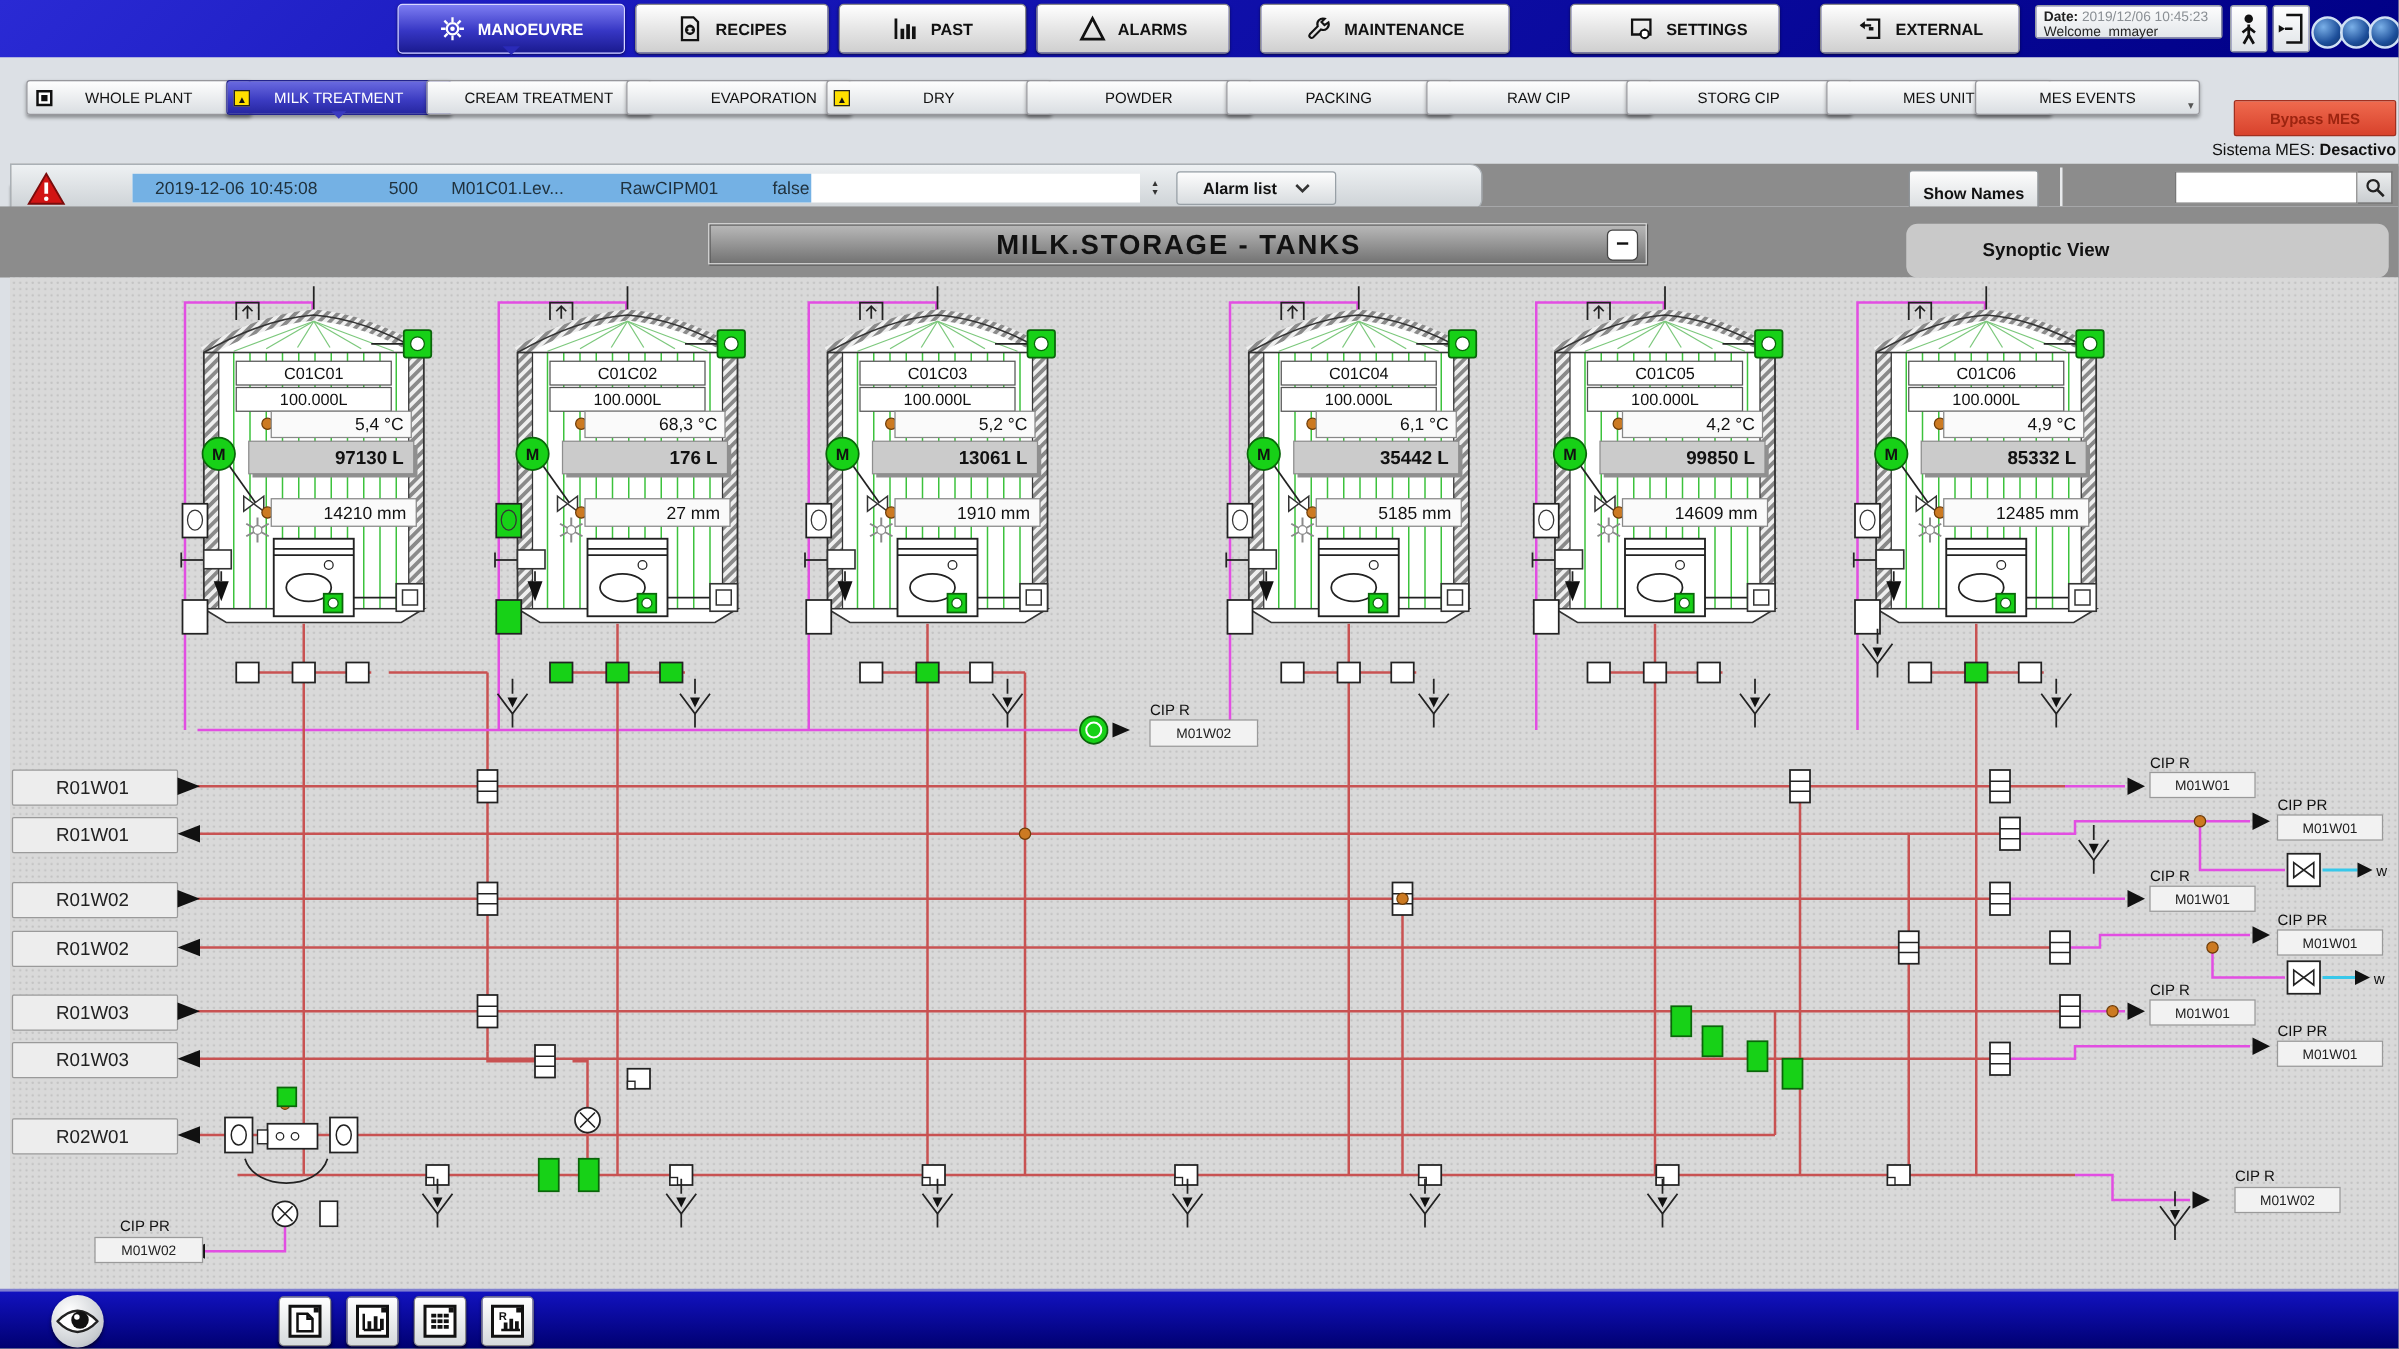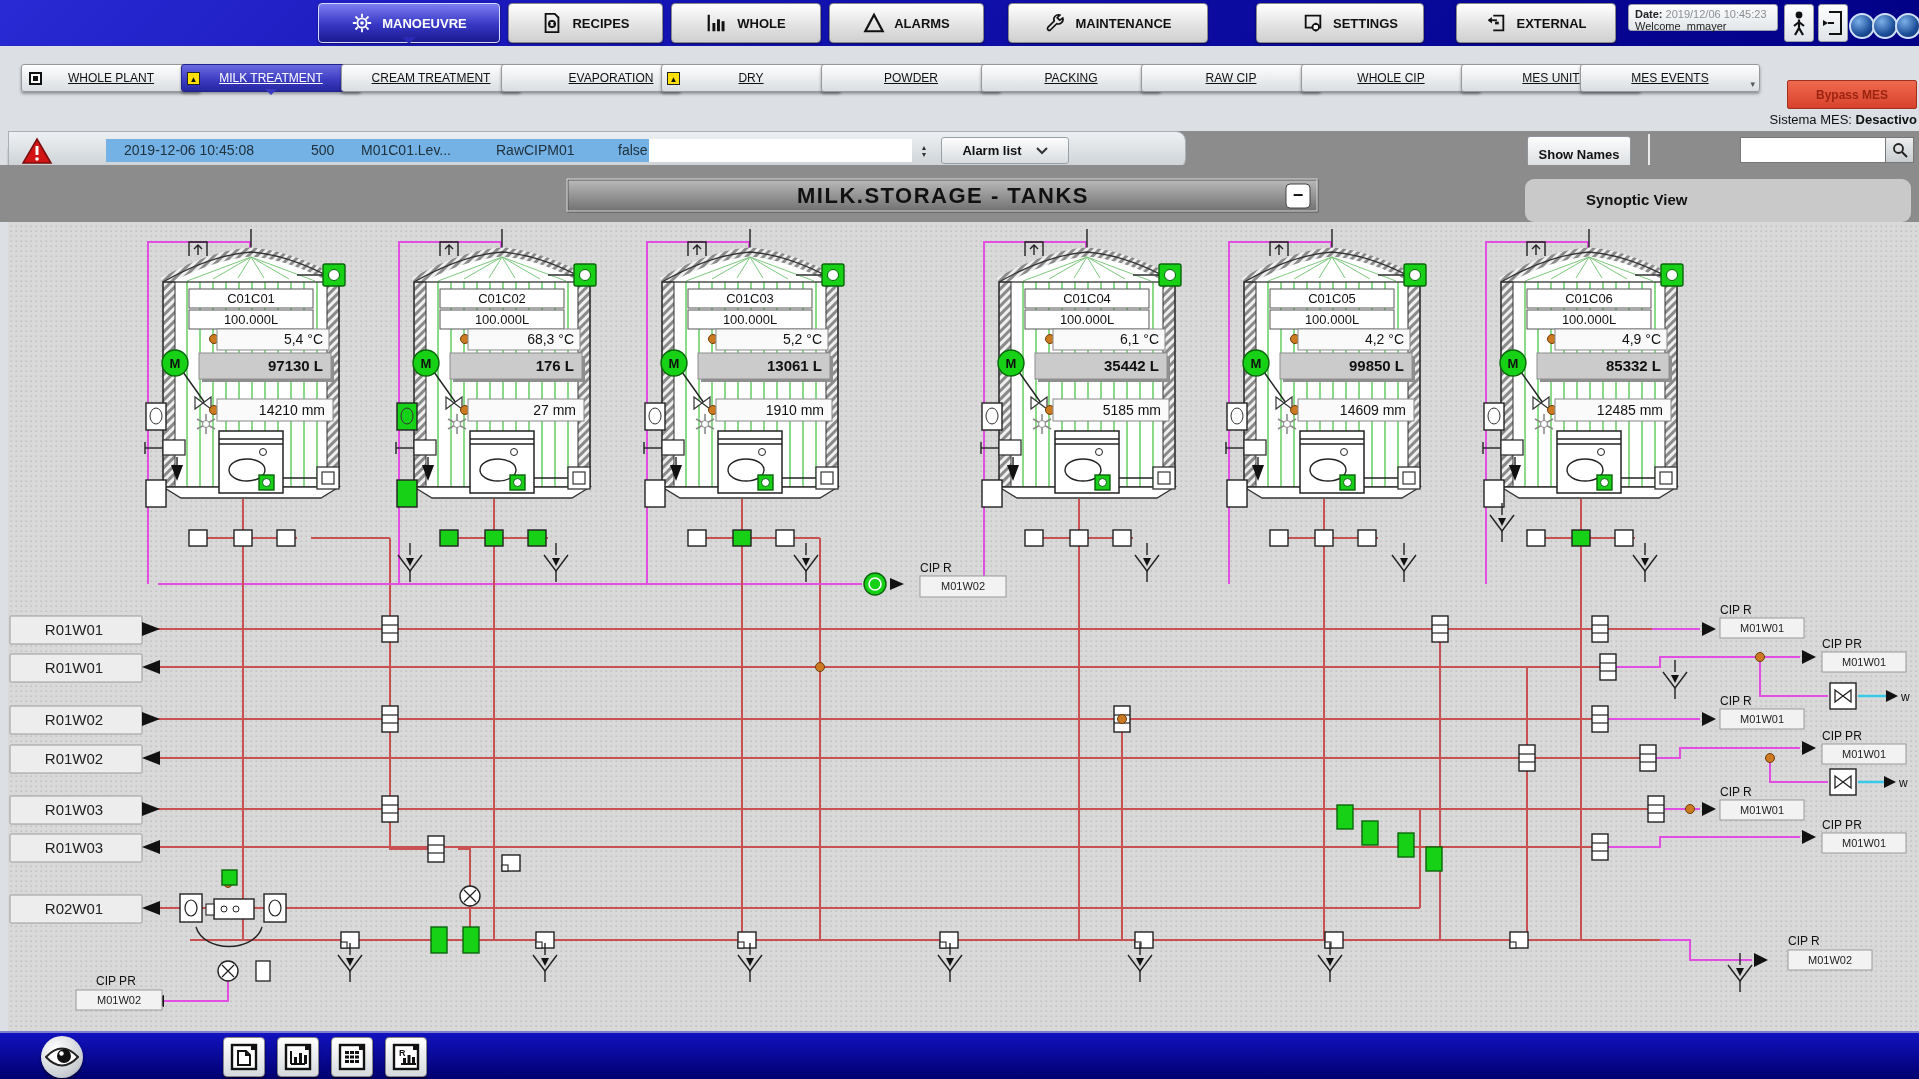--- a/index.html
+++ b/index.html
@@ -23,21 +23,21 @@
   #session .row1 b{font-weight:700;}
   #session .dim{color:#8a8f94;}
   .sqbtn{position:absolute;top:4px;width:30px;height:38px;background:linear-gradient(#ffffff,#dfe3e7);
     border:1px solid #9aa0a6;border-radius:3px;display:flex;align-items:center;justify-content:center;cursor:pointer;box-sizing:border-box;}
   .logo{position:absolute;top:13px;width:26px;height:26px;border-radius:50%;
     background:radial-gradient(circle at 35% 30%,#7ab0e8,#1d4f9a 60%,#0d2d62);border:2px solid #cfe0f4;box-sizing:border-box;}
   
   #plantrow{left:0;top:46px;width:1919px;height:87px;background:#dce0e5;}
   .ptab{position:absolute;top:18px;width:180px;height:28px;border-radius:3px;
     background:linear-gradient(#fefefe,#dadee2);border:1px solid #97979c;box-shadow:0 2px 3px rgba(0,0,0,.35);
-    display:flex;align-items:center;justify-content:center;font-size:12px;color:#111;cursor:pointer;box-sizing:border-box;text-decoration:underline;}
+    display:flex;align-items:center;justify-content:center;font-size:12px;color:#111;cursor:pointer;box-sizing:border-box;}
   .ptab.active{background:linear-gradient(#6a6ae0,#3a3ac0 60%,#2626a0);color:#fff;border:1px solid #23238c;}
   .ptab.active:after{content:"";position:absolute;left:50%;bottom:-10px;margin-left:-6px;
     border:6px solid transparent;border-top-color:#3a3ac0;}
   .ptab .caret{position:absolute;right:4px;bottom:2px;font-size:9px;color:#555;}
   .warnico{position:absolute;left:5px;top:7px;width:13px;height:13px;background:#ffe000;border:1px solid #222;
     font-size:8px;line-height:13px;text-align:center;color:#111;box-sizing:border-box;}
   .wpico{position:absolute;left:7px;top:7px;width:13px;height:13px;border:2px solid #111;background:#fff;box-sizing:border-box;}
   .wpico:after{content:"";position:absolute;left:2px;top:2px;width:5px;height:5px;background:#111;}
   #tabunderline{left:8px;top:96px;width:1262px;height:4px;background:#9aa0dc;border-radius:2px;}
   
@@ -125,21 +125,21 @@
         </svg>
       <span>RECIPES</span>
     </div>
     <div class="navtab" style="left:671px;width:150px;">
       <svg class="navico" viewBox="0 0 24 24">
           <path d="M3 3v18" stroke="#111" stroke-width="2.4"></path>
           <rect x="7" y="12" width="3.2" height="9" fill="#111"></rect>
           <rect x="12" y="8" width="3.2" height="13" fill="#111"></rect>
           <rect x="17" y="10" width="3.2" height="11" fill="#111"></rect>
         </svg>
-      <span>WHOLE</span>
+      <span>PAST</span>
     </div>
     <div class="navtab" style="left:829px;width:155px;">
       <svg class="navico" viewBox="0 0 24 24">
           <path d="M12 3L21.5 21h-19z" stroke="#111" stroke-width="2.4" fill="none"></path>
         </svg>
       <span>ALARMS</span>
     </div>
     <div class="navtab" style="left:1008px;width:200px;">
       <svg class="navico" viewBox="0 0 24 24">
           <path d="M20.5 6.5a5 5 0 0 1-6.6 6.2L7 19.6a2 2 0 0 1-2.8-2.8l6.9-6.9a5 5 0 0 1 6.2-6.6l-2.9 2.9 2.6 2.6z" stroke="#111" stroke-width="1.8" fill="none"></path>
@@ -216,21 +216,21 @@
     </div>
     <div class="ptab" style="left:981px;">
       <span>PACKING</span>
         <span class="caret">▾</span>
     </div>
     <div class="ptab" style="left:1141px;">
       <span>RAW CIP</span>
         <span class="caret">▾</span>
     </div>
     <div class="ptab" style="left:1301px;">
-      <span>WHOLE CIP</span>
+      <span>STORG CIP</span>
         <span class="caret">▾</span>
     </div>
     <div class="ptab" style="left:1461px;">
       <span>MES UNIT</span>
         <span class="caret">▾</span>
     </div>
     <div class="ptab" style="left:1580px;">
       <span>MES EVENTS</span>
         <span class="caret">▾</span>
     </div>

